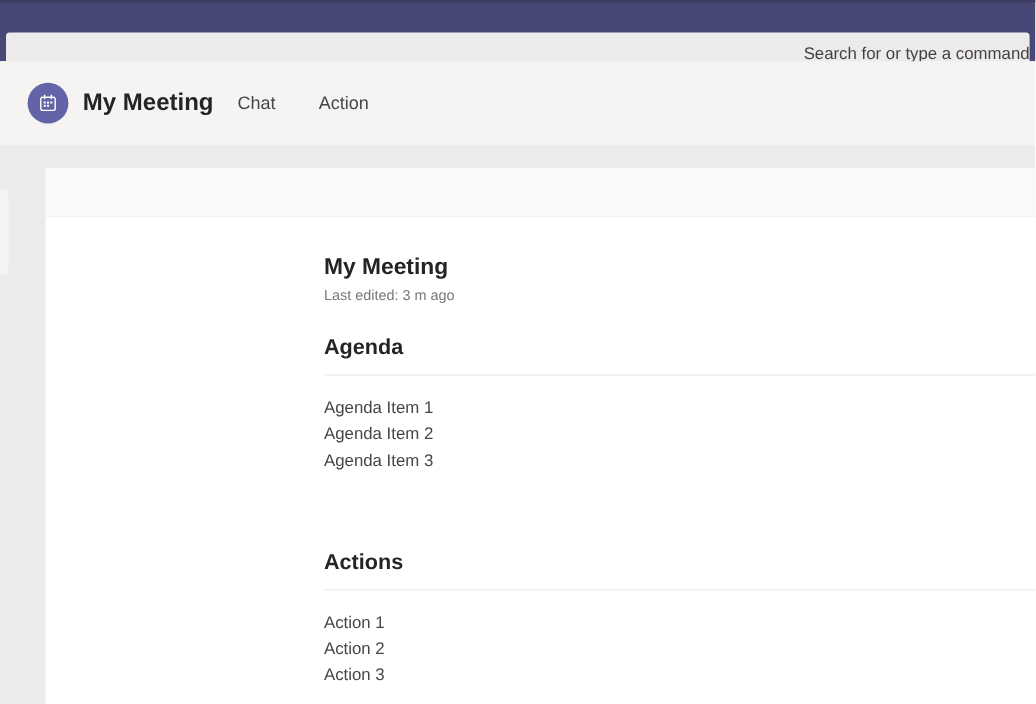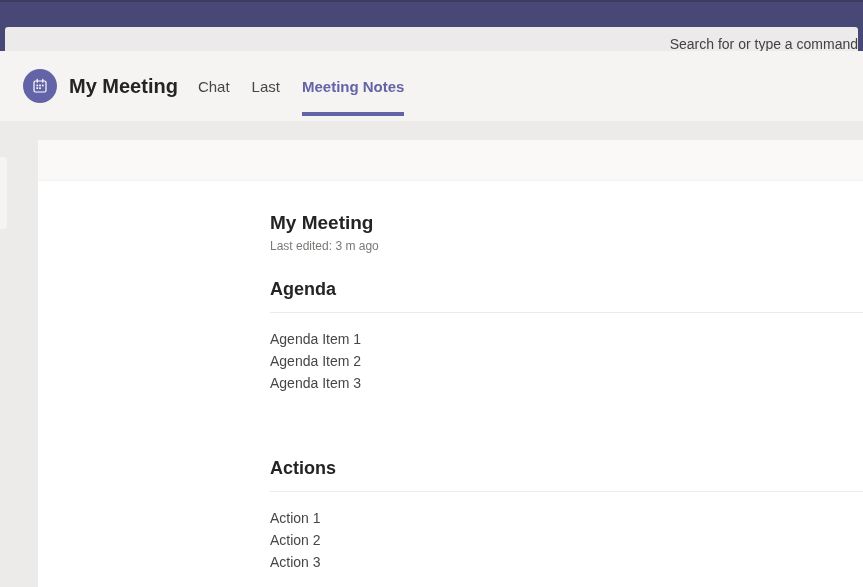--- a/index.html
+++ b/index.html
@@ -68,21 +68,21 @@
     font-size: 20px;
     font-weight: 700;
     color: #252423;
     margin-right: 20px;
     white-space: nowrap;
   }
   .tabs {
     display: flex;
     align-items: center;
     height: 100%;
-    gap: 22px;
+    gap: 36px;
   }
   .tab {
     position: relative;
     height: 100%;
     display: flex;
     align-items: center;
     font-size: 15px;
     color: #484644;
     cursor: pointer;
     white-space: nowrap;
@@ -184,25 +184,21 @@
         </span>
       </div>
 
       <div class="meeting-title">My Meeting</div>
 
       <div class="tabs">
         <div class="tab">
           <span>Chat</span>
         </div>
         <div class="tab">
-          <span>Last</span>
-        </div>
-        <div class="tab active">
-          <span>Meeting Notes</span>
-          <span class="tab-underline"></span>
+          <span>Action</span>
         </div>
       </div>
 
     </div>
   </div>
 
   <div class="content-bg">
 
     <div class="left-handle"></div>
 

